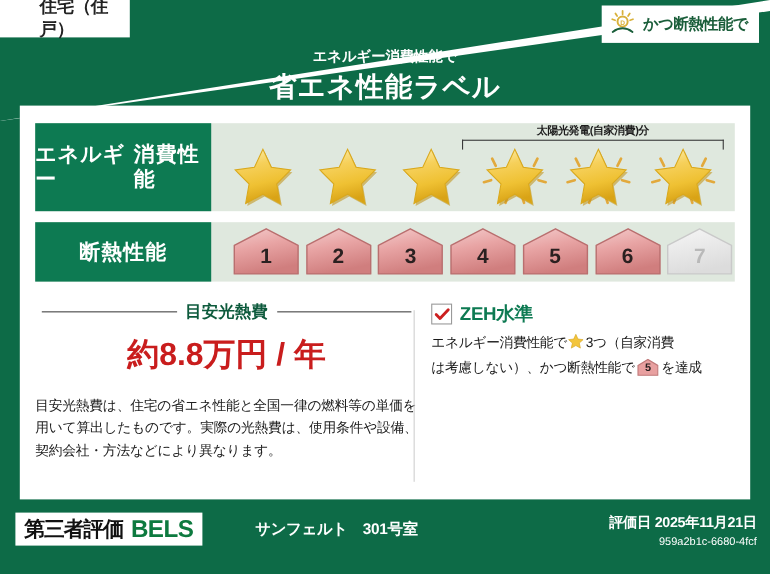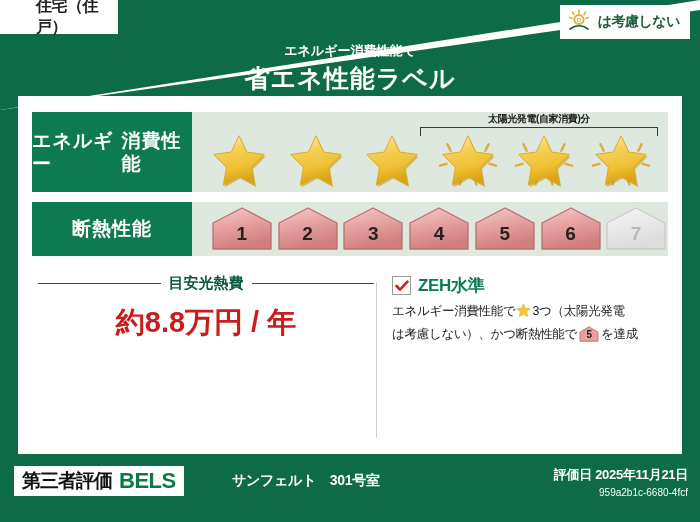--- a/index.html
+++ b/index.html
@@ -231,21 +231,21 @@
           <line x1="6.5" y1="4.2" x2="8" y2="6.6"></line>
           <line x1="19.5" y1="4.2" x2="18" y2="6.6"></line>
           <line x1="3.6" y1="9.5" x2="6.2" y2="10.4"></line>
           <line x1="22.4" y1="9.5" x2="19.8" y2="10.4"></line>
         </g>
         <circle cx="13" cy="11.6" r="4.6" fill="none" stroke="#d9b13a" stroke-width="1.8"></circle>
         <text x="13" y="14.4" font-size="6" font-weight="bold" fill="#d9b13a" text-anchor="middle" font-family="Liberation Sans, sans-serif">D</text>
         <path d="M4 21 Q13 14.5 22 21" fill="none" stroke="#1a5e3a" stroke-width="1.7" stroke-linecap="round"></path>
       </svg>
     </span>
-    <span class="lbl">は考慮しない</span>
+    <span class="lbl">かつ断熱性能で</span>
   </div>
 
   <div class="heading">
     <div class="sub">エネルギー消費性能で</div>
     <div class="main">省エネ性能ラベル</div>
   </div>
 
   <div class="card">
 
     <div class="row row-energy">
@@ -481,39 +481,40 @@
 
     <div class="lower">
 
       <div class="lower-left">
         <div class="cost-head">
           <span class="ln"></span>
           <span class="t">目安光熱費</span>
           <span class="ln"></span>
         </div>
         <div class="cost-val">約8.8万円 / 年</div>
+        <div class="cost-desc">目安光熱費は、住宅の省エネ性能と全国一律の燃料等の単価を用いて算出したものです。実際の光熱費は、使用条件や設備、契約会社・方法などにより異なります。</div>
       </div>
 
       <div class="vdiv"></div>
 
       <div class="lower-right">
 
         <div class="chk-block">
           <div class="chk-head">
             <span class="chkbox">
               <svg width="14" height="12" viewBox="0 0 14 12">
                 <path d="M1.5 6 L5 9.6 L12.5 1.6" fill="none" stroke="#cc1f1f" stroke-width="2.6" stroke-linecap="round" stroke-linejoin="round"></path>
               </svg>
             </span>
             <span class="chk-title">ZEH水準</span>
           </div>
           <div class="chk-body">
             <span>エネルギー消費性能で</span><span class="inline-star"><svg width="15" height="15" viewBox="0 0 24 24">
                   <path d="M12 1.5l3.1 6.9 7.4.8-5.5 5 1.6 7.3L12 17.8 5.4 21.5 7 14.2 1.5 9.2l7.4-.8z" fill="#f3c53c" stroke="#d9a925" stroke-width="1"></path>
-                </svg></span><span>3つ（太陽光発電</span><br><span>は考慮しない）、かつ断熱性能で</span><span class="inline-house"><svg width="20" height="16" viewBox="0 0 20 16">
+                </svg></span><span>3つ（自家消費</span><br><span>は考慮しない）、かつ断熱性能で</span><span class="inline-house"><svg width="20" height="16" viewBox="0 0 20 16">
                   <path d="M1 6.2 L10 0.8 L19 6.2 L19 15.2 L1 15.2 Z" fill="#e8a0a0" stroke="#c07878" stroke-width="1"></path>
                 </svg><span class="n">5</span></span><span>を達成</span>
           </div>
         </div>
 
 
       </div>
     </div>
   </div>
 

